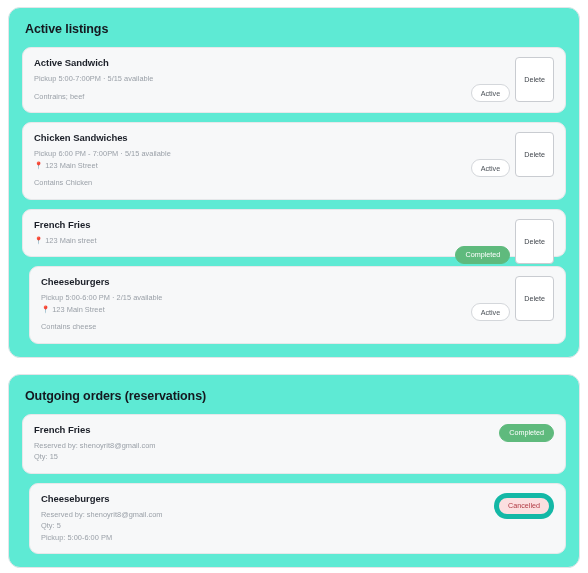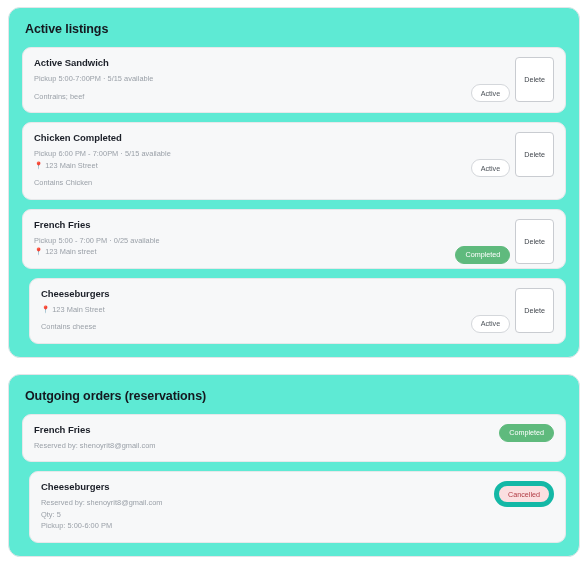--- a/index.html
+++ b/index.html
@@ -137,61 +137,62 @@
         <div class="card-title">Active Sandwich</div>
         <div class="card-line">Pickup 5:00-7:00PM · 5/15 available</div>
         <div class="card-line allergen">Contrains; beef</div>
         <div class="actions">
           <span class="badge badge-active">Active</span>
           <button class="btn-delete">Delete</button>
         </div>
       </div>
 
       <div class="card">
-        <div class="card-title">Chicken Completed</div>
+        <div class="card-title">Chicken Sandwiches</div>
         <div class="card-line">Pickup 6:00 PM - 7:00PM · 5/15 available</div>
         <div class="card-line"><span class="pin-icon">📍</span><span>123 Main Street</span></div>
         <div class="card-line allergen">Contains Chicken</div>
         <div class="actions">
           <span class="badge badge-active">Active</span>
           <button class="btn-delete">Delete</button>
         </div>
       </div>
 
       <div class="card">
         <div class="card-title">French Fries</div>
-        <div class="card-line">Pickup 5:00 - 7:00 PM · 0/25 available</div>
         <div class="card-line"><span class="pin-icon">📍</span><span>123 Main street</span></div>
         <div class="actions">
           <span class="badge badge-completed">Completed</span>
           <button class="btn-delete">Delete</button>
         </div>
       </div>
 
       <div class="card">
         <div class="card-title">Cheeseburgers</div>
+        <div class="card-line">Pickup 5:00-6:00 PM · 2/15 available</div>
         <div class="card-line"><span class="pin-icon">📍</span><span>123 Main Street</span></div>
         <div class="card-line allergen">Contains cheese</div>
         <div class="actions">
           <span class="badge badge-active">Active</span>
           <button class="btn-delete">Delete</button>
         </div>
       </div>
 
     </div>
   </section>
 
   <section class="panel">
     <div class="panel-title">Outgoing orders (reservations)</div>
 
     <div>
 
       <div class="card">
         <div class="card-title">French Fries</div>
         <div class="card-line">Reserved by: shenoyrit8@gmail.com</div>
+        <div class="card-line">Qty: 15</div>
         <div class="actions">
           <span class="badge badge-completed">Completed</span>
         </div>
       </div>
 
       <div class="card">
         <div class="card-title">Cheeseburgers</div>
         <div class="card-line">Reserved by: shenoyrit8@gmail.com</div>
         <div class="card-line">Qty: 5</div>
         <div class="card-line">Pickup: 5:00-6:00 PM</div>

